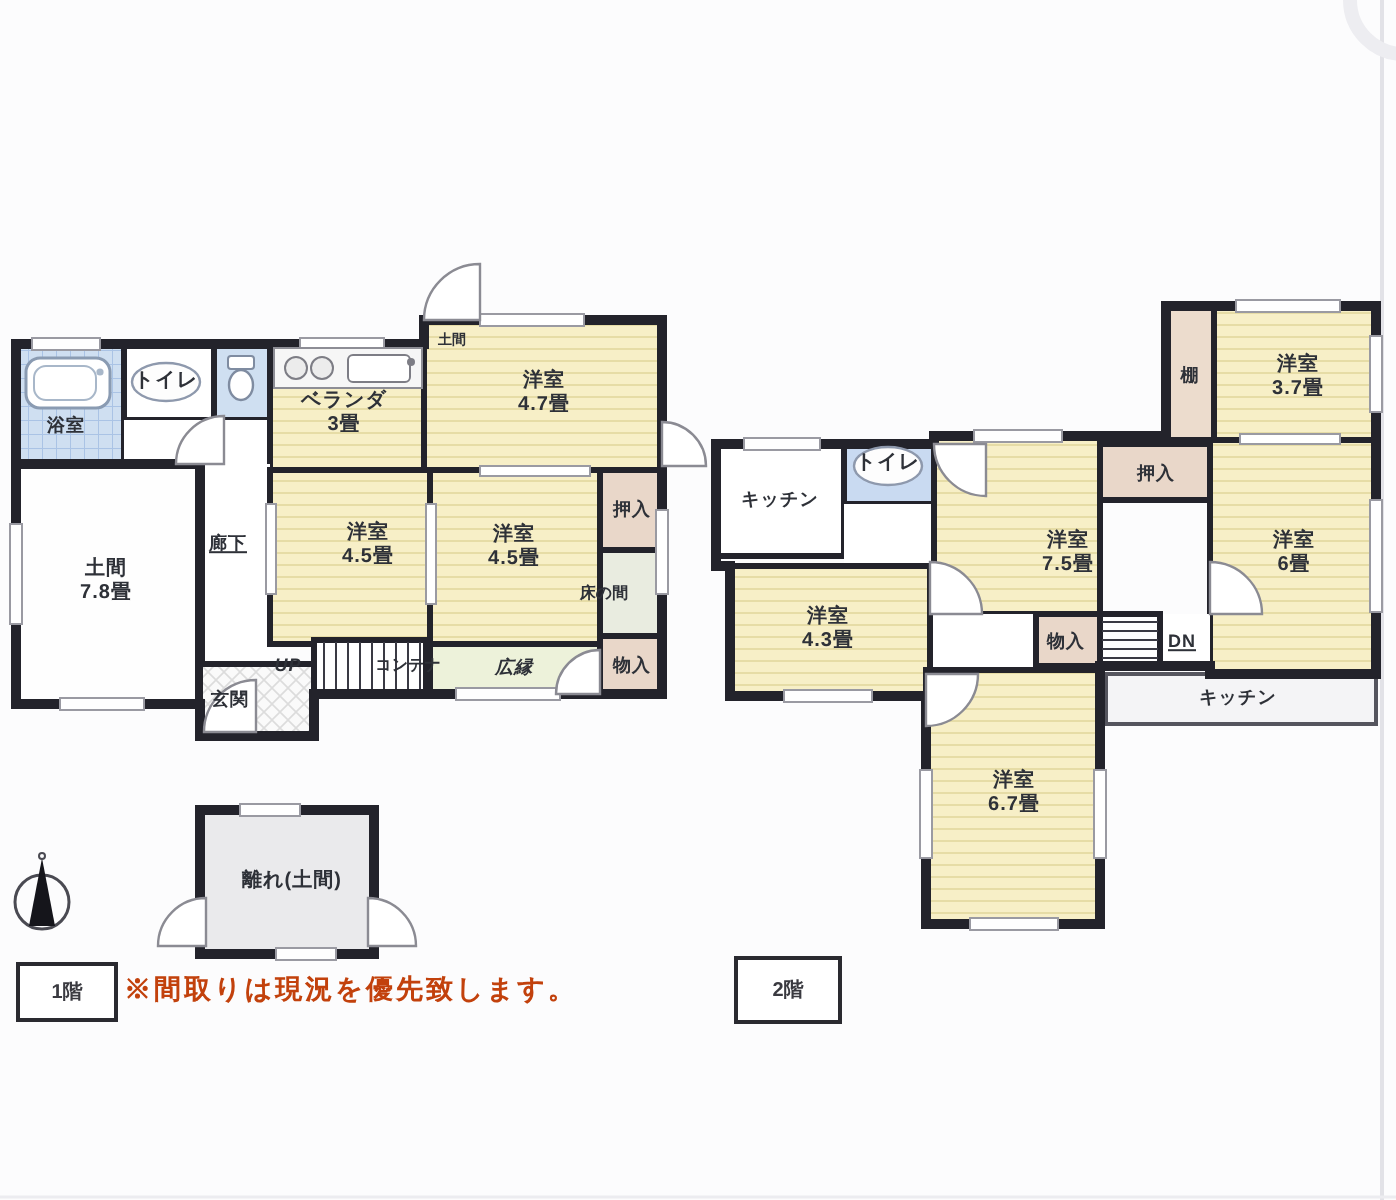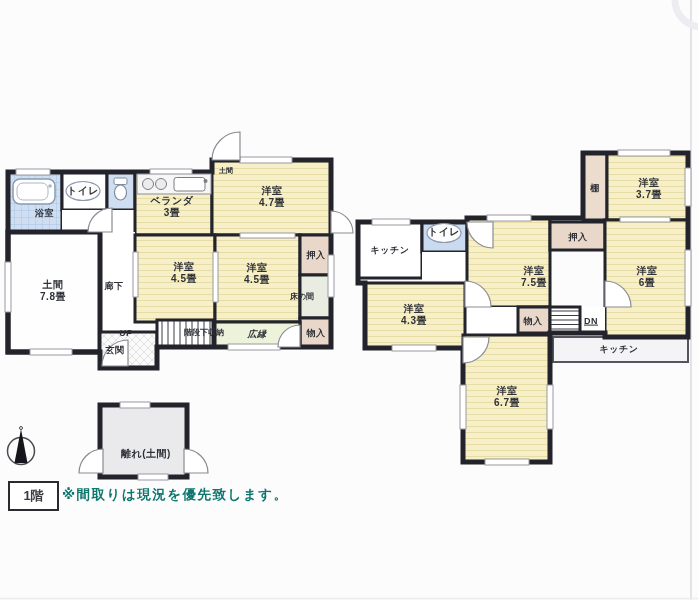--- a/index.html
+++ b/index.html
@@ -24,26 +24,27 @@
     pointer-events:none;
   }
   .lbl.small{font-size:9px;}
   .lbl.tiny{font-size:7px;letter-spacing:0;}
   .lbl.stair{font-size:8px;letter-spacing:0;}
   .floor-tag{
     position:absolute;
     border:2.5px solid #2a2a30;
     background:#ffffff;
     display:flex;align-items:center;justify-content:center;
-    font-size:13px;font-weight:700;color:#3a3a40;
+    font-size:10px;font-weight:700;color:#3a3a40;
   }
   .note{
     position:absolute;
-    font-size:13.5px;font-weight:700;color:#0f766e;
+    font-size:13.5px;font-weight:700;color:#c2410c;
     letter-spacing:1.5px;
+    font-family:Liberation Serif, serif;
   }
 </style>
 </head>
 <body>
 
 <div class="canvas">
 
 <svg width="698" height="600" viewBox="0 0 698 600">
   <defs>
     <pattern id="tatami" width="12" height="6" patternUnits="userSpaceOnUse">
@@ -189,58 +190,59 @@
     </g>
   </g>
 
   <g>
     <circle cx="21" cy="451" r="13.5" fill="none" stroke="#4a4a52" stroke-width="1.5"></circle>
     <polygon points="21,429 14.5,463 27.5,463" fill="#15151b"></polygon>
     <circle cx="21" cy="428" r="1.5" fill="none" stroke="#4a4a52" stroke-width="1"></circle>
   </g>
 </svg>
 
-<div class="lbl small" style="left:33px;top:213px;padding-left:23px;">浴室</div>
+<div class="lbl small" style="left:33px;top:213px;">浴室</div>
 <div class="lbl" style="left:83px;top:191px;">トイレ</div>
 <div class="lbl" style="left:172px;top:207px;">ベランダ
 3畳</div>
 <div class="lbl" style="left:272px;top:197px;">洋室
 4.7畳</div>
 <div class="lbl tiny" style="left:226px;top:171px;">土間</div>
-<div class="lbl small" style="left:114px;top:286px;">廊下</div>
+<div class="lbl small" style="left:114px;top:272px;text-decoration:underline;">廊下</div>
 <div class="lbl" style="left:53px;top:291px;">土間
 7.8畳</div>
 <div class="lbl" style="left:184px;top:273px;">洋室
 4.5畳</div>
 <div class="lbl" style="left:257px;top:274px;">洋室
 4.5畳</div>
 <div class="lbl small" style="left:316px;top:255px;">押入</div>
 <div class="lbl stair" style="left:302px;top:297px;">床の間</div>
 <div class="lbl small" style="left:257px;top:334px;font-style:italic;">広縁</div>
 <div class="lbl small" style="left:316px;top:333px;">物入</div>
-<div class="lbl small" style="left:126px;top:333px;font-style:italic;">UP</div>
-<div class="lbl stair" style="left:204px;top:333px;">階段下収納</div>
+<div class="lbl small" style="left:144px;top:333px;font-style:italic;">UP</div>
+<div class="lbl stair" style="left:204px;top:333px;">コンテナ</div>
 <div class="lbl small" style="left:115px;top:350px;">玄関</div>
 
 <div class="lbl small" style="left:390px;top:250px;">キッチン</div>
 <div class="lbl" style="left:444px;top:232px;">トイレ</div>
 <div class="lbl" style="left:534px;top:277px;">洋室
 7.5畳</div>
 <div class="lbl small" style="left:578px;top:237px;">押入</div>
 <div class="lbl small" style="left:595px;top:188px;">棚</div>
 <div class="lbl" style="left:649px;top:189px;">洋室
 3.7畳</div>
 <div class="lbl" style="left:647px;top:277px;">洋室
 6畳</div>
 <div class="lbl small" style="left:533px;top:321px;">物入</div>
 <div class="lbl small" style="left:591px;top:321px;text-decoration:underline;">DN</div>
 <div class="lbl small" style="left:619px;top:349px;">キッチン</div>
 <div class="lbl" style="left:414px;top:315px;">洋室
 4.3畳</div>
 <div class="lbl" style="left:507px;top:397px;">洋室
 6.7畳</div>
 
-<div class="lbl" style="left:146px;top:454px;">離れ(土間)</div>
+<div class="lbl" style="left:146px;top:441px;">離れ(土間)</div>
 
 <div class="floor-tag" style="left:8px;top:481px;width:47px;height:26px;">1階</div>
 <div class="note" style="left:62px;top:486px;">※間取りは現況を優先致します。</div>
+<div class="floor-tag" style="left:367px;top:478px;width:50px;height:30px;">2階</div>
 
 </div>
 
 </body></html>

